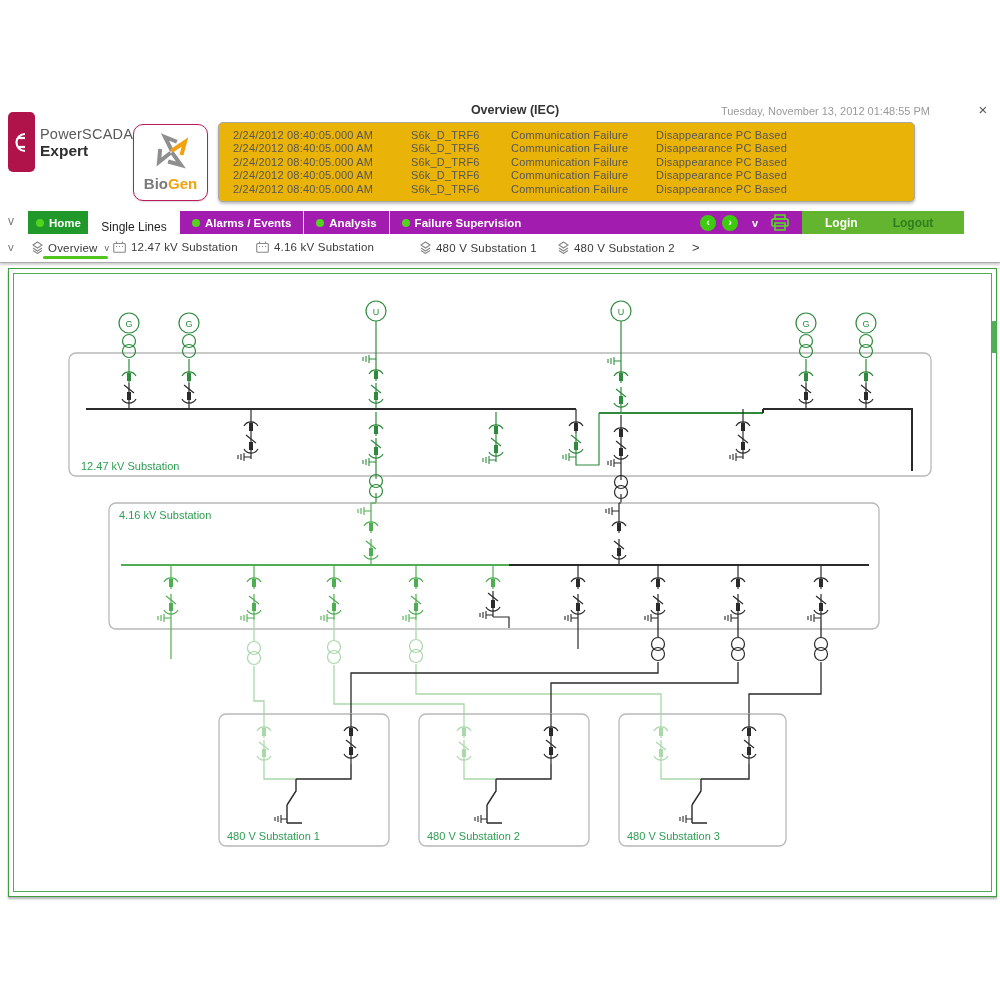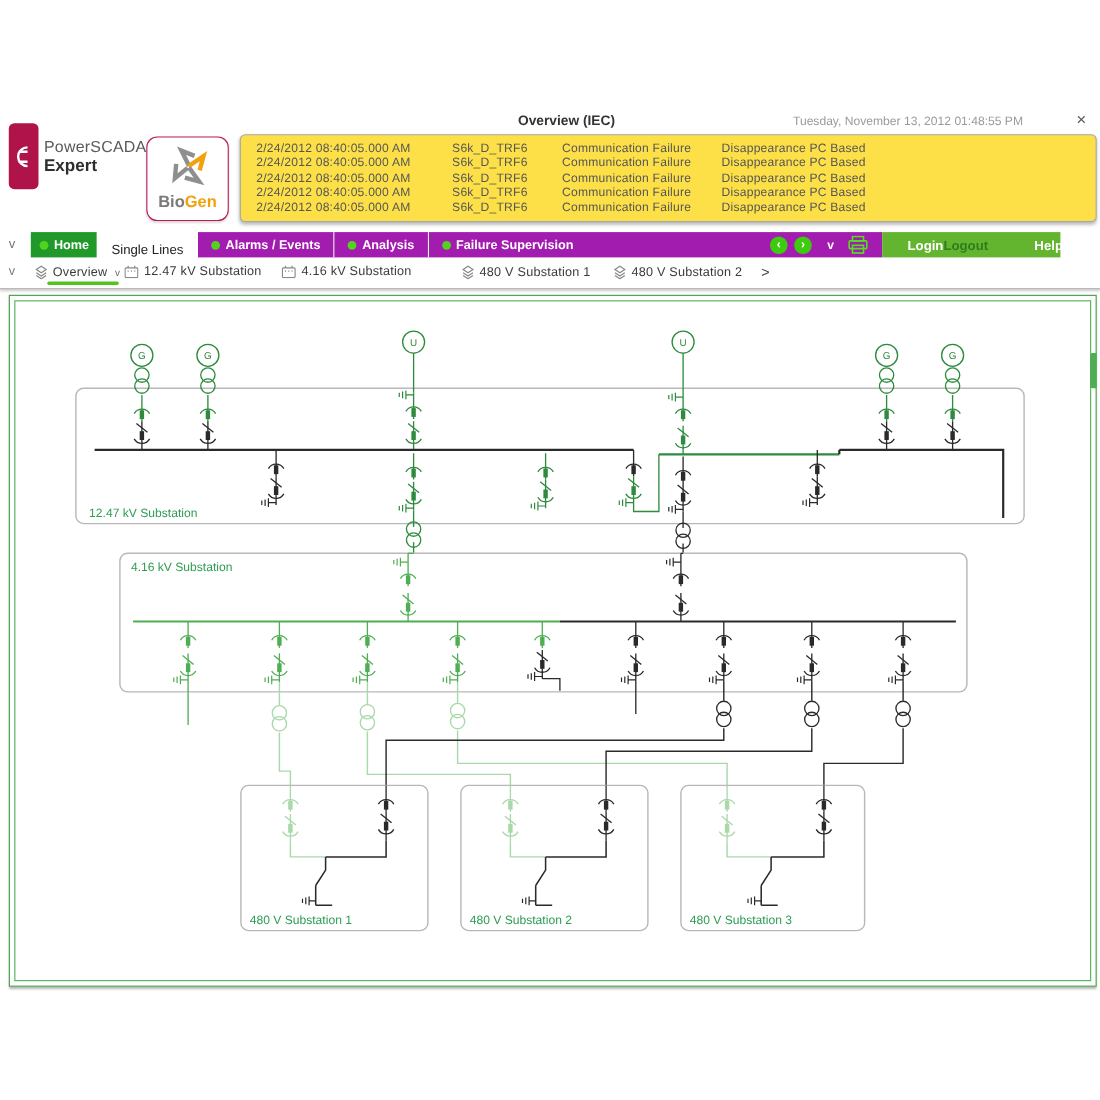--- a/index.html
+++ b/index.html
@@ -20,21 +20,21 @@
   .psc-text1 { position:absolute; left:32px; top:16px; font-size:14.5px; color:#5a5a5a; letter-spacing:.2px; }
   .psc-text2 { position:absolute; left:32px; top:32px; font-size:15.5px; font-weight:bold; color:#2e2e2e; }
   .biogen-card { left:133px; top:124px; width:75px; height:77px; background:#fff;
                  border:1px solid #be185d; border-radius:10px; box-shadow:0 1px 2px rgba(0,0,0,.15); }
   .biogen-text { position:absolute; left:0; bottom:8px; width:100%; text-align:center;
                  font-size:15px; font-weight:bold; }
   .biogen-text .bio { color:#7a7a7a; }
   .biogen-text .gen { color:#f1a20c; }
 
   
-  .alarm-panel { left:218px; top:122px; width:779px; height:80px; background:#fde047;
+  .alarm-panel { left:218px; top:122px; width:697px; height:80px; background:#eab308;
                  border:1px solid #a8a8a8; border-radius:5px; box-shadow:0 2px 3px rgba(0,0,0,.25); padding-top:6px; }
   .alarm-row { display:grid; grid-template-columns:178px 100px 145px auto;
                padding-left:14px; font-size:11px; color:#565656; line-height:13.4px; letter-spacing:.2px; }
 
   
   .nav1 { left:0; top:211px; width:1000px; height:23px; }
   .nav-collapse { position:absolute; left:8px; top:3px; font-size:12px; color:#777; cursor:pointer; }
   .nav-home { position:absolute; left:28px; top:0; width:60px; height:23px; background:#20992a;
               color:#fff; font-size:11.5px; font-weight:bold; display:flex; align-items:center; gap:5px;
               padding-left:8px; cursor:pointer; }
@@ -47,21 +47,21 @@
   .dot { width:8px; height:8px; border-radius:50%; background:#52d41f; }
   .nav-arrows { position:absolute; left:700px; top:0; height:23px; display:flex; align-items:center; gap:6px; }
   .circle-btn { width:16px; height:16px; border-radius:50%; background:#3ecb0e; color:#fff; font-size:11px;
                 font-weight:bold; display:flex; align-items:center; justify-content:center; cursor:pointer; line-height:1; }
   .nav-dd { color:#fff; font-size:11px; font-weight:bold; margin-left:8px; cursor:pointer; }
   .printer { margin-left:6px; cursor:pointer; display:flex; }
   .nav-green3 { position:absolute; left:802px; top:0; width:162px; height:23px; background:#63b52f;
                 display:flex; align-items:center; }
   .sess { font-size:12px; font-weight:bold; color:#fff; cursor:pointer; }
   .sess.login  { margin-left:23px; }
-  .sess.logout { color:#2e7d1e; }
+  .sess.logout { margin-left:35px; color:#2e7d1e; }
   .sess.help   { margin-left:42px; }
 
   
   .nav2 { left:0; top:236px; width:1000px; height:27px; background:#fff;
           border-bottom:1px solid #aaa; box-shadow:0 2px 2px rgba(0,0,0,.18); }
   .sub-item { position:absolute; top:5px; display:flex; align-items:center; gap:5px;
               font-size:11.5px; color:#3a3a3a; letter-spacing:.2px; cursor:pointer; white-space:nowrap; }
   .sub-caret { font-size:9px; color:#666; margin-left:2px; }
   .sub-underline { position:absolute; left:43px; top:20px; width:65px; height:3px; background:#52c41e; border-radius:2px; }
   .sub-more { position:absolute; left:692px; top:4px; font-size:13px; color:#444; cursor:pointer; }

